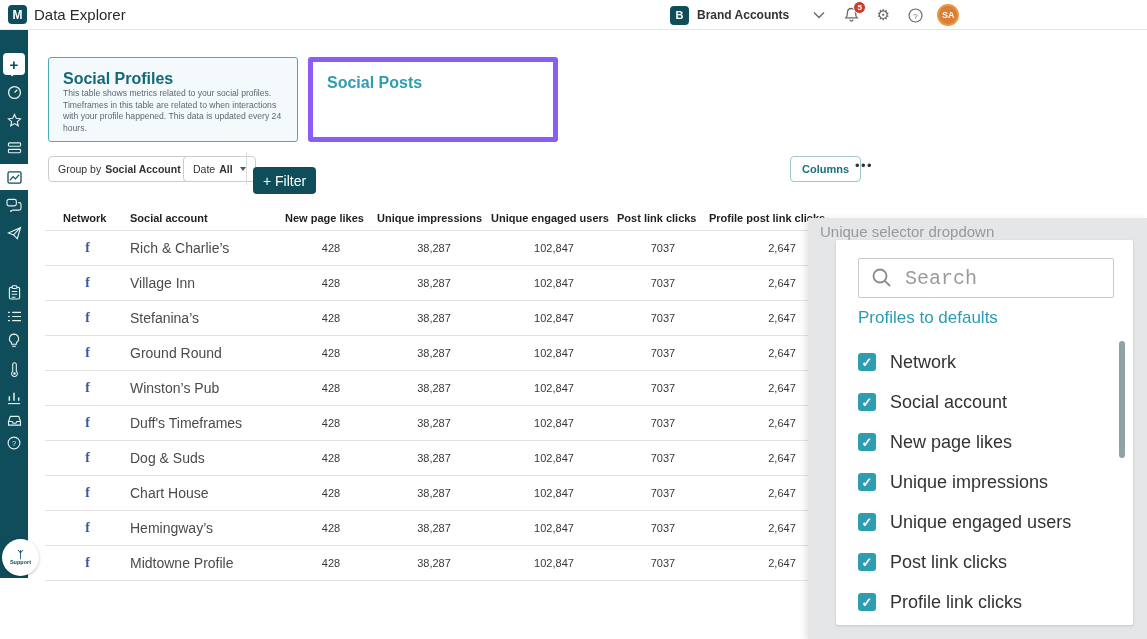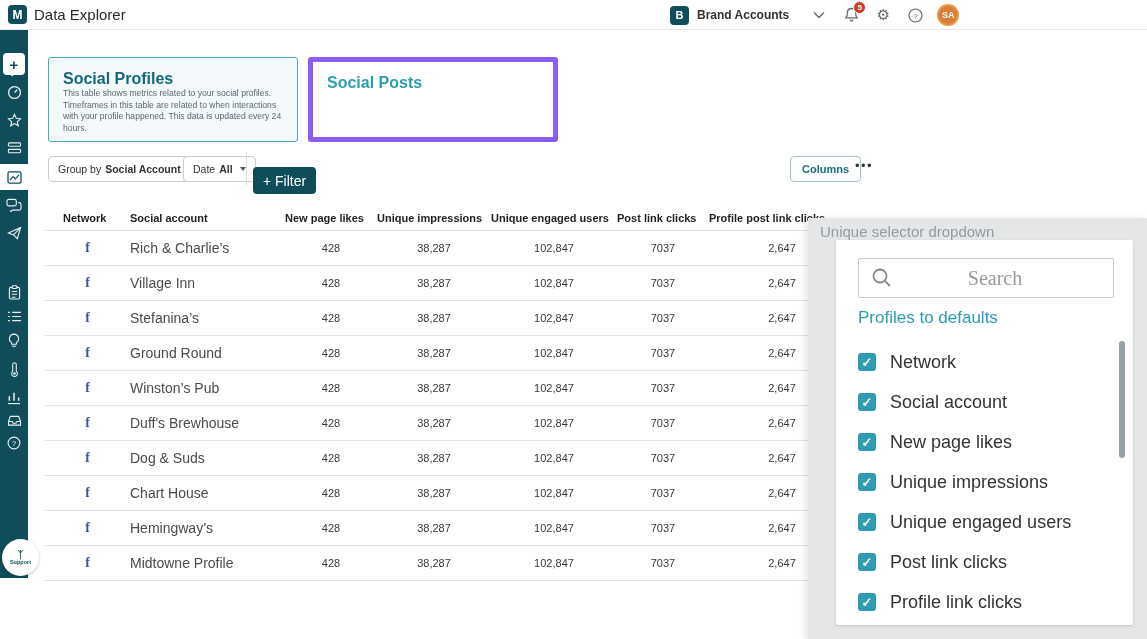--- a/index.html
+++ b/index.html
@@ -73,21 +73,21 @@
 
   
   #col-panel { position:absolute; left:808px; top:218px; width:339px; height:421px; background:#e5e6e7;
     box-shadow:-2px 2px 8px rgba(0,0,0,.12); z-index:40; }
   #col-panel-label { position:absolute; left:12px; top:5px; font-size:15px; color:#939b9d; }
   #col-card { position:absolute; left:28px; top:22px; width:297px; height:385px; background:#fff; border-radius:2px;
     box-shadow:0 1px 3px rgba(0,0,0,.15); }
   #col-search { position:absolute; left:22px; top:18px; width:256px; height:40px; border:1px solid #c9c9c9;
     border-radius:2px; display:flex; align-items:center; padding:0 12px; gap:12px; background:#fff; }
   #col-search input { border:none; outline:none; font-size:20px; color:#444; width:180px;
-    font-family:Liberation Serif, serif;text-align:center; }
+    font-family:Liberation Mono, monospace; }
   #col-search input::placeholder { color:#9b9b9b; }
   #restore-link { position:absolute; left:22px; top:68px; font-size:17px; color:#2a9cb1; cursor:pointer; }
   #col-options { position:absolute; left:22px; top:102px; width:256px; }
   .opt-row { height:40px; display:flex; align-items:center; gap:14px; cursor:pointer; }
   .chk { width:18px; height:18px; background:#2e9db1; border-radius:3px; display:flex; align-items:center;
     justify-content:center; flex:0 0 auto; }
   .chk::after { content:"✓"; color:#fff; font-size:13px; font-weight:bold; line-height:1; }
   .opt-label { font-size:18px; color:#333; white-space:nowrap; }
   #col-scrollbar { position:absolute; left:283px; top:101px; width:6px; height:117px; background:#92a2a4; border-radius:3px; }
 </style>
@@ -302,21 +302,21 @@
     <div class="cell-num">428</div>
     <div class="cell-num">38,287</div>
     <div class="cell-num">102,847</div>
     <div class="cell-num">7037</div>
     <div class="cell-num">2,647</div>
   </div>
   <div class="t-row t-body-row">
     <div class="cell-net">
         <span class="fb-glyph">f</span>
       </div>
-    <div class="cell-name">Duff's Brewhouse</div>
+    <div class="cell-name">Duff's Timeframes</div>
     <div class="cell-num">428</div>
     <div class="cell-num">38,287</div>
     <div class="cell-num">102,847</div>
     <div class="cell-num">7037</div>
     <div class="cell-num">2,647</div>
   </div>
   <div class="t-row t-body-row">
     <div class="cell-net">
         <span class="fb-glyph">f</span>
       </div>

